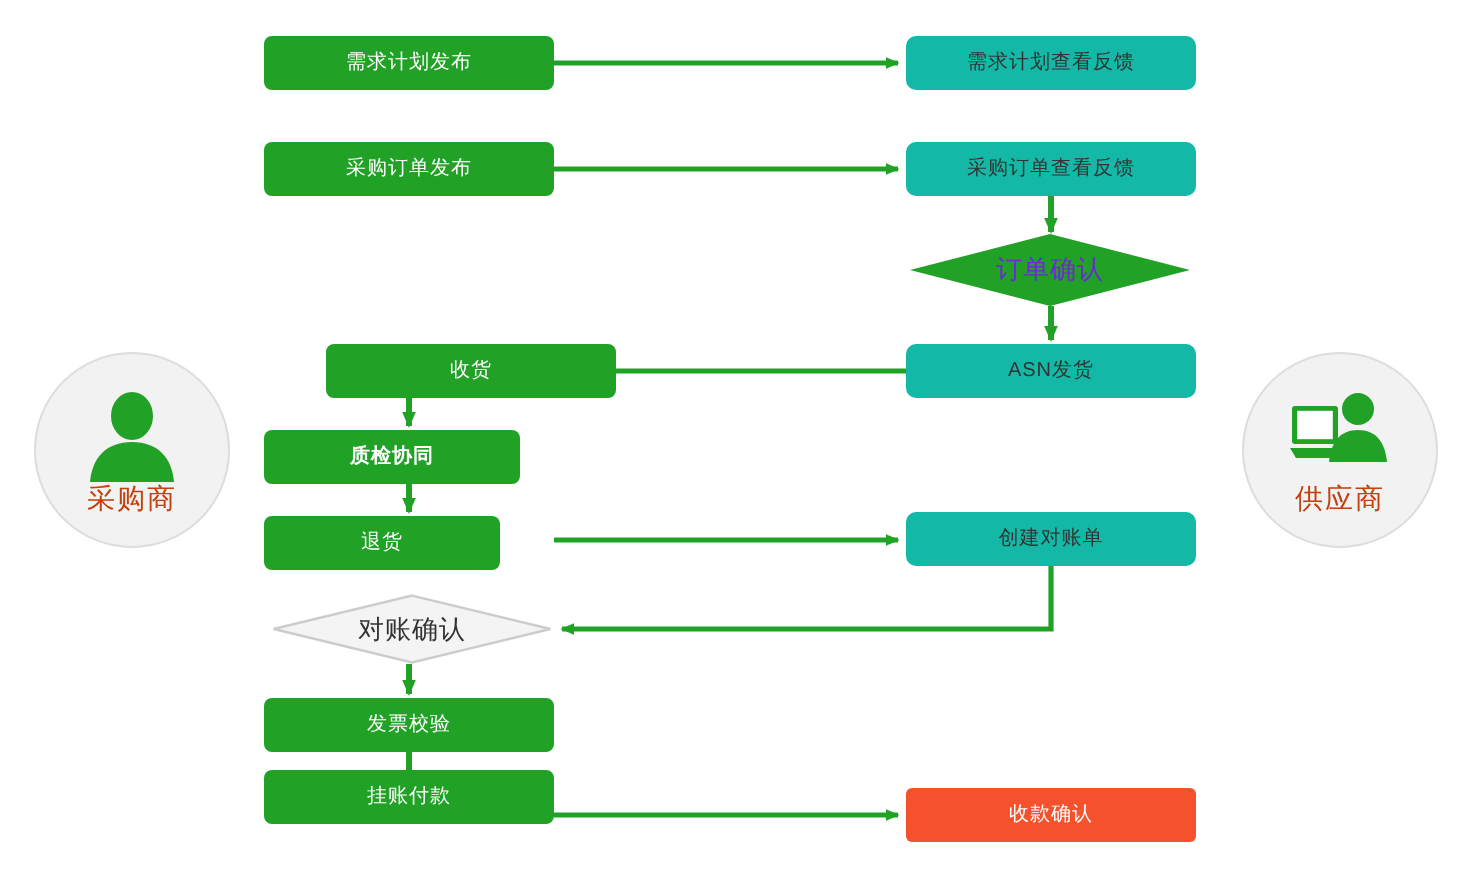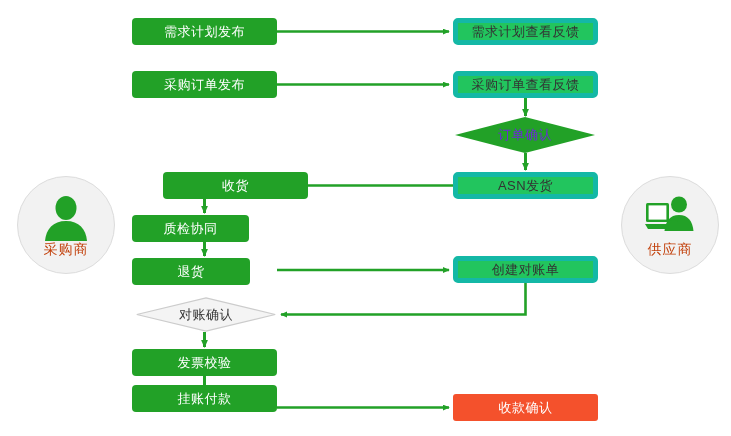--- a/index.html
+++ b/index.html
@@ -23,35 +23,35 @@
     top: 0;
     width: 731px;
     height: 436px;
   }
   .node {
     position: absolute;
     box-sizing: border-box;
     display: flex;
     align-items: center;
     justify-content: center;
-    font-size: 13px;
+    font-size: 10px;
     line-height: 1;
     letter-spacing: 0.5px;
     white-space: nowrap;
     z-index: 3;
   }
   .node-green {
     background: #22a127;
     color: #ffffff;
     border-radius: 4px;
   }
   .node-gray {
-    background: #22c55e;
+    background: #14b8a6;
     color: #333333;
-    border: 5px solid #14b8a6;
+    border: 2px solid #14b8a6;
     border-radius: 5px;
   }
   .node-orange {
     background: #f4512c;
     color: #ffffff;
     border-radius: 3px;
   }
   .diamond {
     position: absolute;
     z-index: 3;
@@ -167,21 +167,21 @@
   </div>
 
   <div class="node node-gray" style="left:453px;top:172px;width:145px;height:27px;">
     <span>ASN发货</span>
   </div>
 
   <div class="node node-green" style="left:132px;top:172px;width:145px;height:27px;margin-left:31px;">
     <span>收货</span>
   </div>
 
-  <div class="node node-green" style="left:132px;top:215px;width:117px;height:27px;">
+  <div class="node node-green" style="left:132px;top:215px;width:128px;height:27px;font-weight:bold;">
     <span>质检协同</span>
   </div>
 
   <div class="node node-green" style="left:132px;top:258px;width:118px;height:27px;">
     <span>退货</span>
   </div>
 
   <div class="node node-gray" style="left:453px;top:256px;width:145px;height:27px;">
     <span>创建对账单</span>
   </div>

